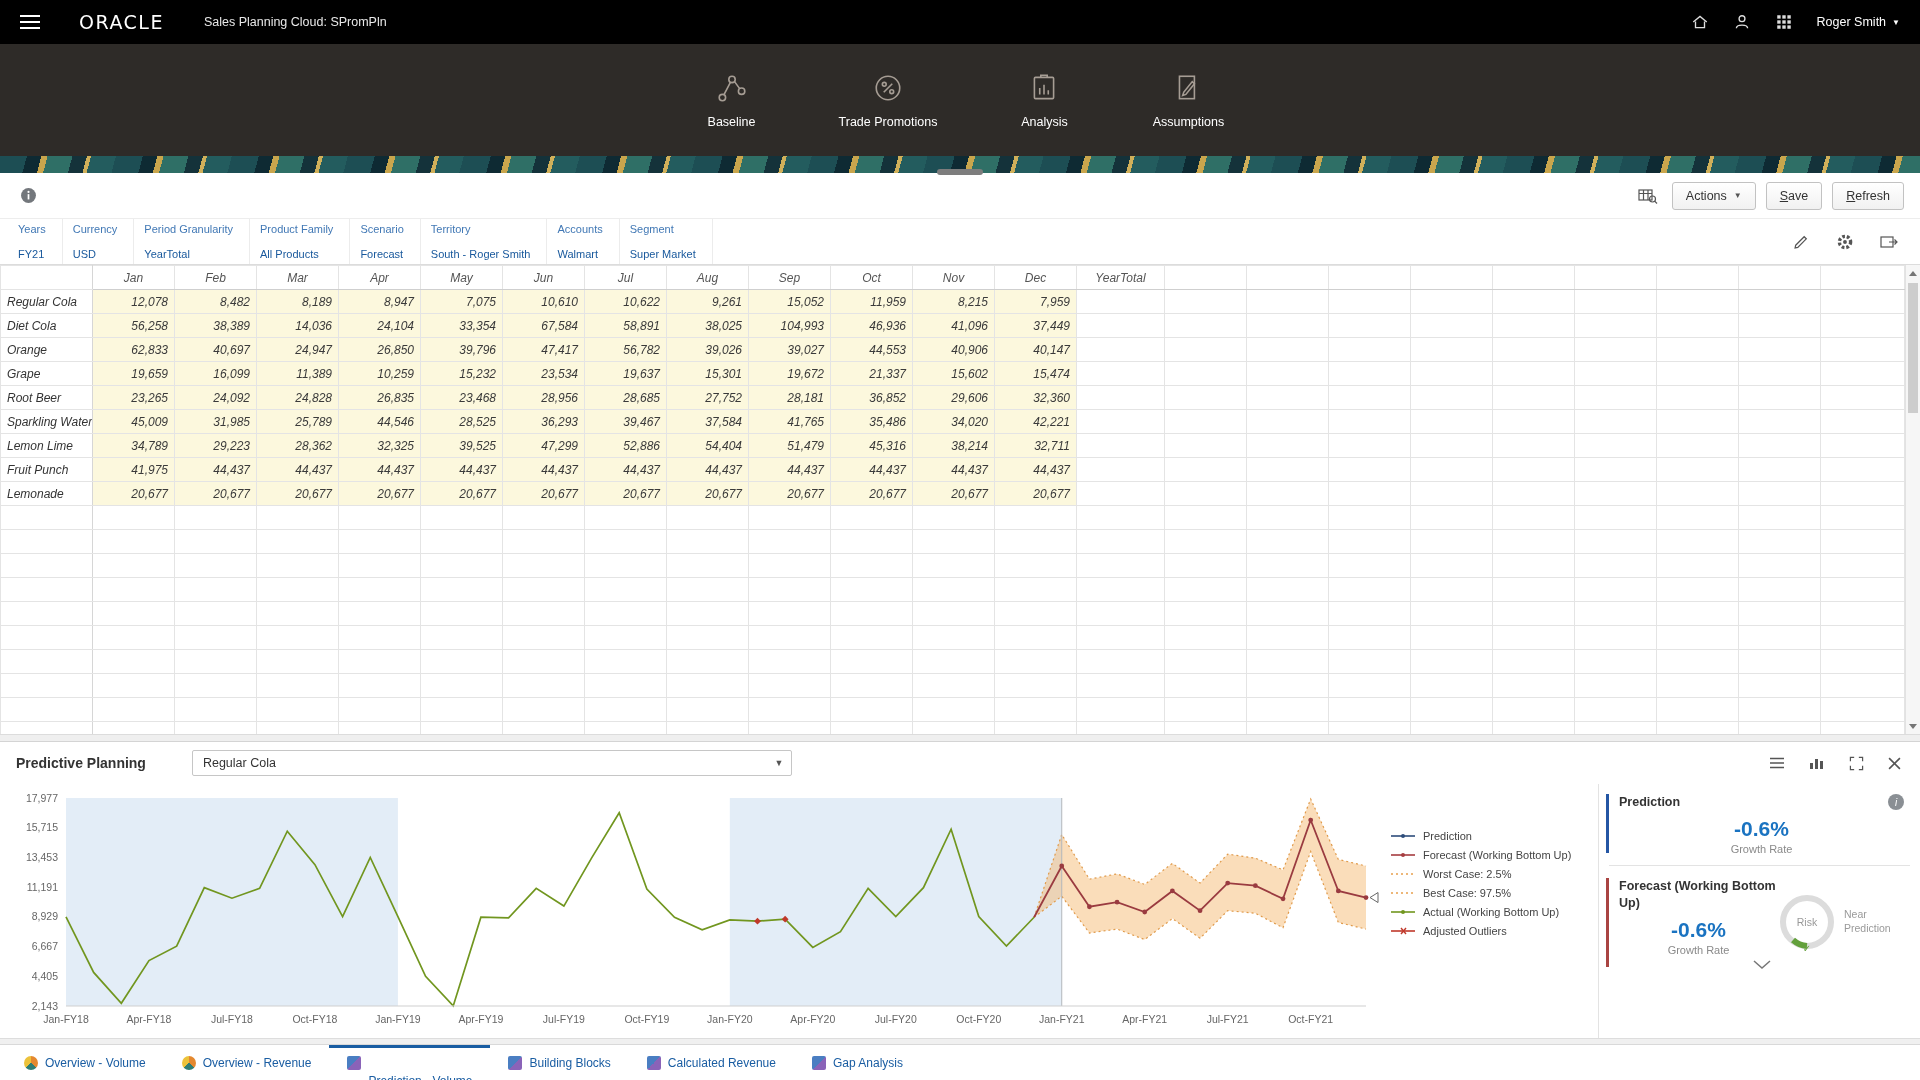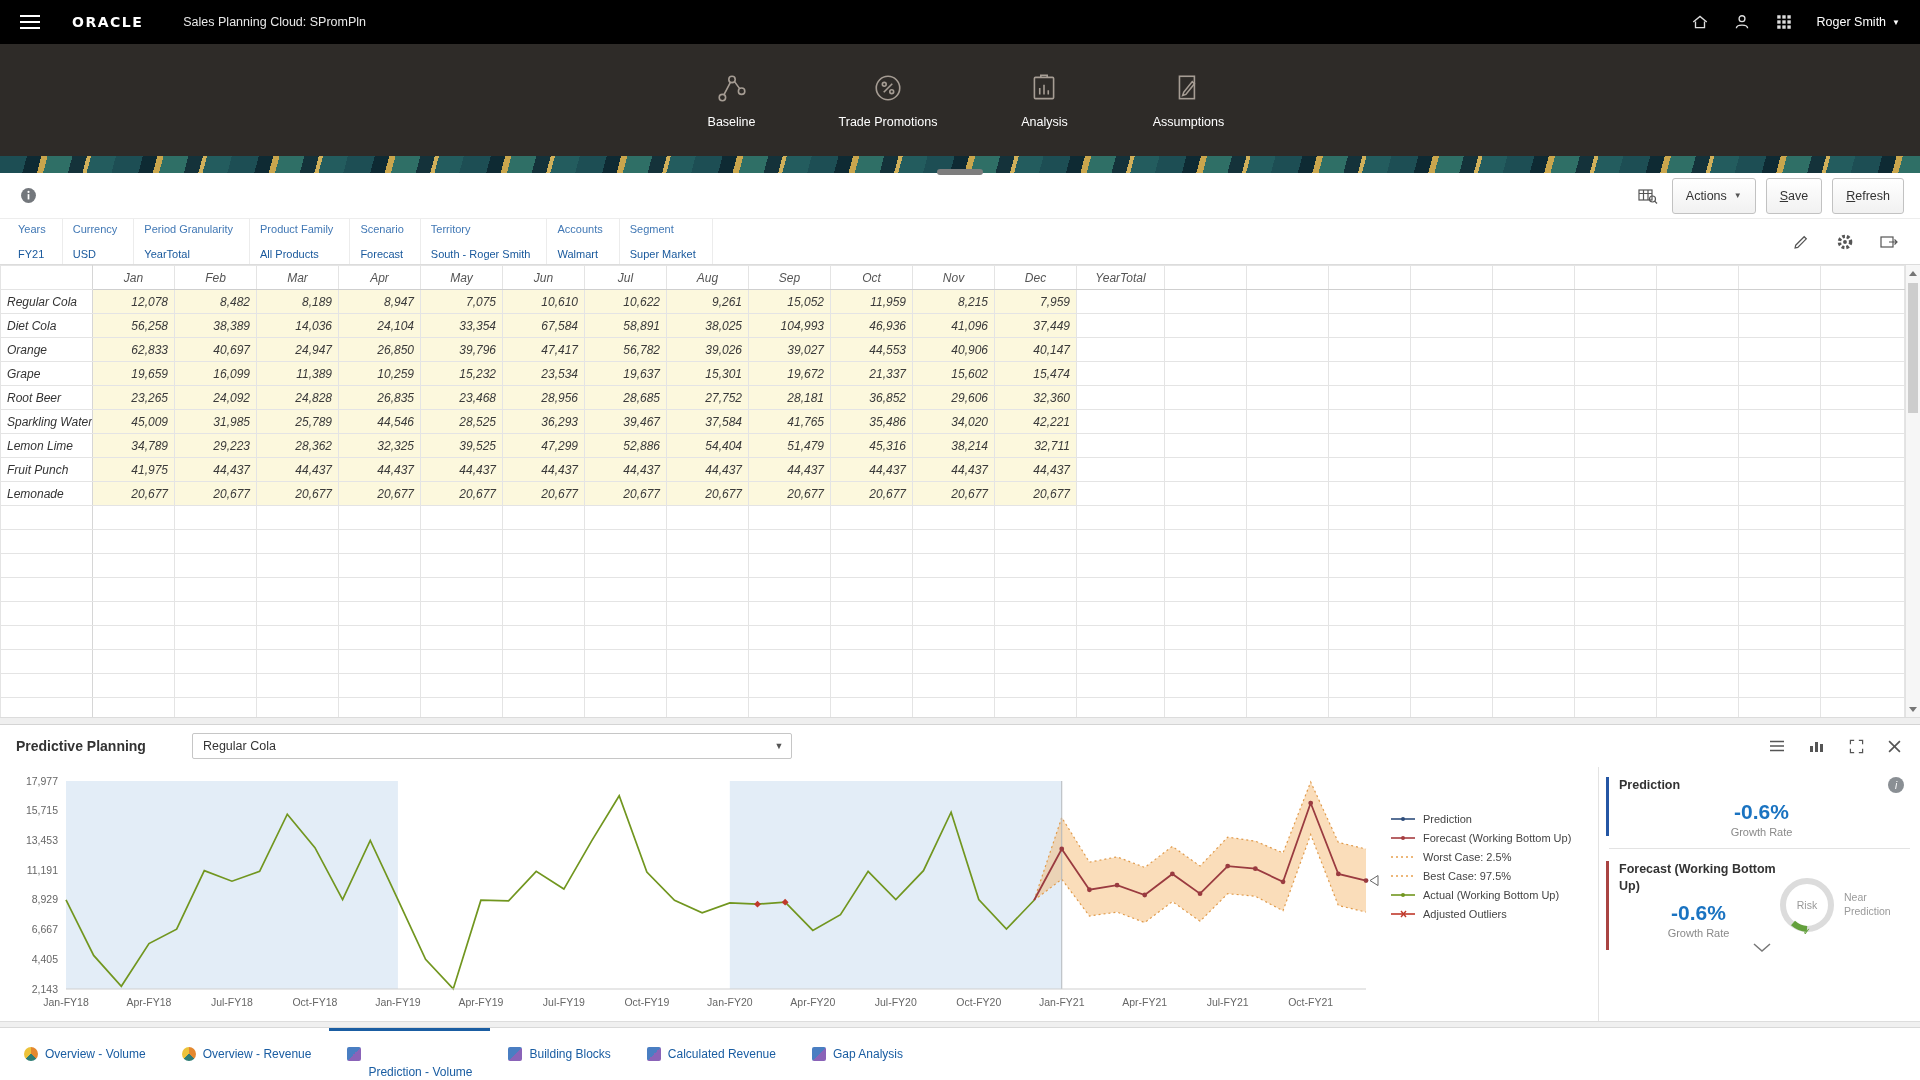--- a/index.html
+++ b/index.html
@@ -3,21 +3,21 @@
 <meta charset="utf-8">
 <style>
   * { box-sizing: border-box; margin: 0; padding: 0; }
   html,body { width:1920px; height:1080px; overflow:hidden; }
   body { font-family:"Liberation Sans",sans-serif; background:#fff; display:flex; flex-direction:column; }
 
   
   .topbar { height:44px; flex:none; background:#000; display:flex; align-items:center; padding:0 20px; gap:14px; color:#fff; }
   .hamburger { width:20px; display:flex; flex-direction:column; gap:4px; cursor:pointer; }
   .hamburger span { display:block; height:2px; background:#fff; }
-  .brand { font-family:"DejaVu Sans",sans-serif; font-size:14px; font-weight:bold; letter-spacing:1.5px; margin-left:18px; }
+  .brand { font-family:"DejaVu Sans",sans-serif; font-size:19px; font-weight:normal; letter-spacing:1.5px; margin-left:25px; }
   .app-title { font-size:12.5px; color:#e8e8e8; margin-left:26px; }
   .top-right { margin-left:auto; display:flex; align-items:center; gap:24px; }
   .hicon { display:inline-flex; cursor:pointer; }
   .user-menu { font-size:12.5px; display:flex; align-items:center; gap:6px; cursor:pointer; }
   .user-menu .caret { font-size:8px; }
 
   
   .modules { height:112px; flex:none; background:#2e2b28; display:flex; justify-content:center; align-items:center; gap:70px; }
   .module { display:flex; flex-direction:column; align-items:center; gap:11px; cursor:pointer; min-width:74px; }
   .module svg { display:block; stroke:#a69d94; fill:none; stroke-width:1.5; }
@@ -27,21 +27,21 @@
   .deco-strip { height:17px; flex:none;
     background: repeating-linear-gradient(105deg,#1d4e54 0 26px,#0e2a33 26px 40px,#c9a64d 40px 46px,#2f6f66 46px 70px,#14323a 70px 84px,#d0b05a 84px 88px,#235c5e 88px 112px);
   }
 
   
   .content { flex:1; min-height:0; display:flex; flex-direction:column; background:#fff; position:relative; }
   .collapse-handle { position:absolute; top:-4px; left:50%; transform:translateX(-50%); width:46px; height:6px; background:#7d7d7d; border-radius:3px; cursor:pointer; z-index:6; }
 
   .toolbar { height:46px; flex:none; display:flex; align-items:center; gap:10px; padding:0 16px; border-bottom:1px solid #ededed; background:#fff; }
   .toolbar .spacer { flex:1; }
-  .btn { display:inline-flex; align-items:center; gap:7px; height:36px; padding:8px 13px; background:linear-gradient(#ffffff,#f1f1f1); border:1px solid #c2c2c2; border-radius:3px; font-size:12.5px; color:#333; cursor:pointer; font-family:inherit; }
+  .btn { display:inline-flex; align-items:center; gap:7px; height:28px; padding:8px 13px; background:linear-gradient(#ffffff,#f1f1f1); border:1px solid #c2c2c2; border-radius:3px; font-size:12.5px; color:#333; cursor:pointer; font-family:inherit; }
   .btn .caret { font-size:8px; color:#555; }
   .accesskey span::first-letter { text-decoration:underline; }
   .icon-btn { background:none; border:none; padding:4px; cursor:pointer; display:inline-flex; }
 
   
   .pov { height:46px; flex:none; display:flex; align-items:stretch; padding:0 8px; border-bottom:1px solid #dcdcdc; }
   .pov-item { display:flex; flex-direction:column; justify-content:center; padding:4px 16px 4px 10px; border-right:1px solid #ececec; cursor:pointer; }
   .pov-dim { font-size:11px; color:var(--pov-label-blue,#4178b5); }
   .pov-member { font-size:11px; color:var(--pov-member-blue,#18589c); margin-top:13px; }
   .pov-right { margin-left:auto; display:flex; align-items:center; gap:18px; padding-right:10px; }
@@ -97,21 +97,21 @@
   .fc-left { flex:1; min-width:0; }
   .gauge-wrap { display:flex; align-items:center; gap:8px; padding-top:10px; }
   .gauge { position:relative; width:58px; height:58px; flex:none; }
   .gauge-label { position:absolute; inset:0; display:flex; align-items:center; justify-content:center; font-size:10.5px; color:#999; }
   .gauge-check { position:absolute; bottom:-3px; left:50%; transform:translateX(-50%); color:#63a03c; font-size:10px; }
   .gauge-caption { font-size:10.5px; color:#9a9a9a; width:60px; line-height:1.3; }
   .chevron { display:flex; justify-content:center; padding-top:4px; cursor:pointer; }
 
   
   .bottom-gap { height:6px; flex:none; background:#f0f0f0; border-top:1px solid #ddd; }
-  .tabbar { height:53px; flex:none; background:#fff; border-top:1px solid #d9d9d9; display:flex; align-items:stretch; padding:0 6px; }
+  .tabbar { height:36px; flex:none; background:#fff; border-top:1px solid #d9d9d9; display:flex; align-items:stretch; padding:0 6px; }
   .tab { display:flex; align-items:center; gap:7px; padding:0 18px; cursor:pointer; }
   .tab-label { font-size:12px; color:var(--tab-blue,#1a5da2); white-space:nowrap; }
   .tab.active { box-shadow: inset 0 3px 0 var(--tab-blue,#1a5da2); }
   .tab.active .tab-label { font-weight:normal;margin-top:36px; }
   .tab-icon { width:14px; height:14px; flex:none; }
   .tab-icon.pie { border-radius:50%; background:conic-gradient(#e4882f 0 130deg,#2e7d74 130deg 230deg,#ecc23a 230deg 360deg); }
   .tab-icon.grid { border-radius:2px; background:linear-gradient(135deg,#4a7ec2 0 50%,#8a63b8 50% 100%); }
 </style>
 </head>
 <body>

